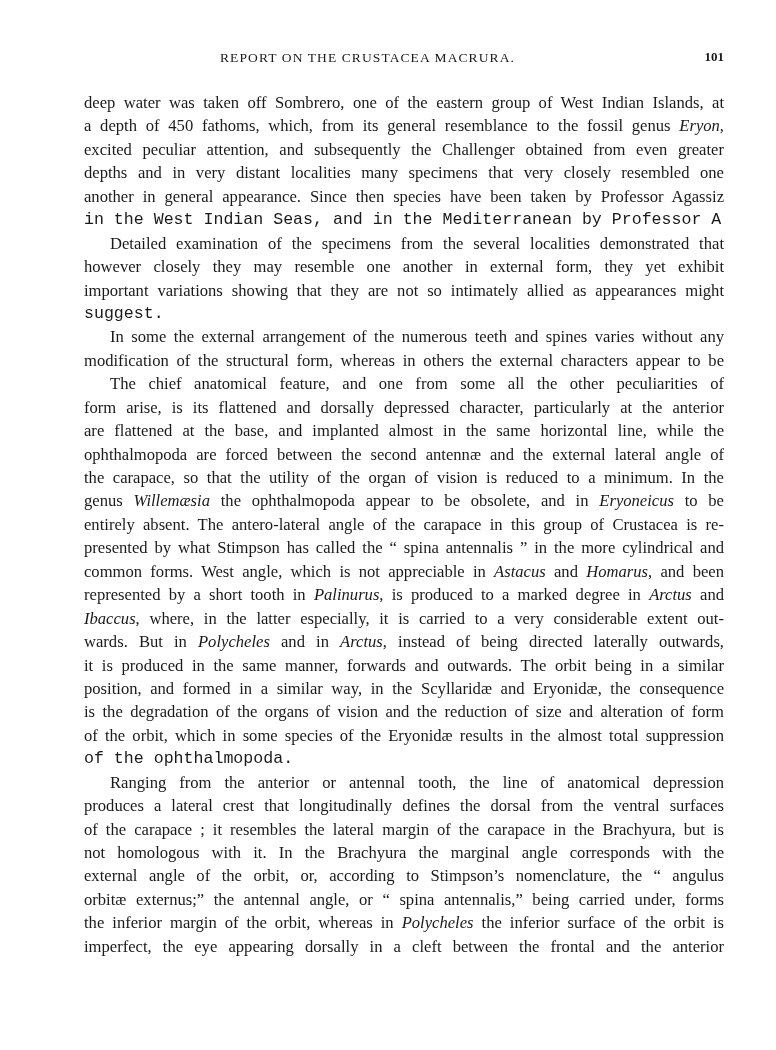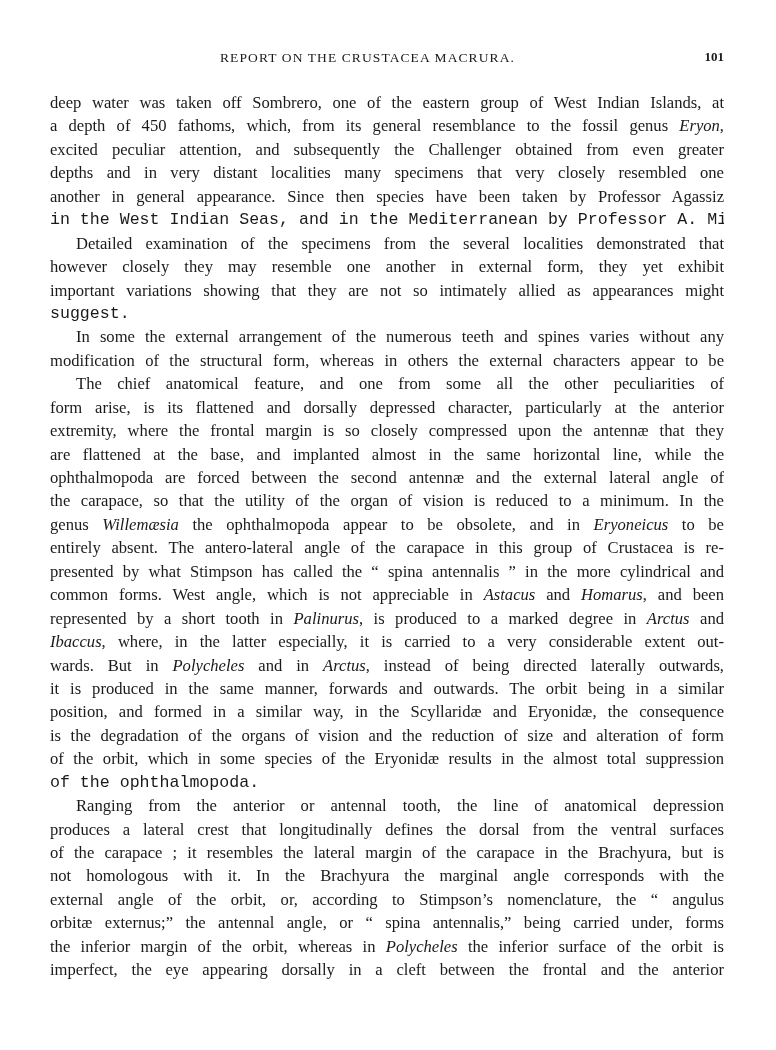--- a/index.html
+++ b/index.html
@@ -54,20 +54,21 @@
       font-size: 16.6px;
       line-height: 23.45px;
     }
     .line {
       display: block;
       height: 23.45px;
       white-space: nowrap;
       text-align: justify;
       text-align-last: justify;
       overflow: hidden;
+      margin-left: 34px;
     }
     .line.last {
       text-align-last: left;
       font-family: Liberation Mono, monospace;
     }
     .line.indent {
       padding-left: 26px;
     }
     .line span.it {
       font-style: italic;
@@ -96,21 +97,20 @@
         <span class="line"><span>important variations showing that they are not so intimately allied as appearances might</span></span>
         <span class="line last"><span>suggest.</span></span>
       </div>
       <div>
         <span class="line indent"><span>In some the external arrangement of the numerous teeth and spines varies without any</span></span>
         <span class="line"><span>modification of the structural form, whereas in others the external characters appear to be</span></span>
       </div>
       <div>
         <span class="line indent"><span>The chief anatomical feature, and one from some all the other peculiarities of</span></span>
         <span class="line"><span>form arise, is its flattened and dorsally depressed character, particularly at the anterior</span></span>
-        <span class="line"><span>extremity, where the frontal margin is so closely compressed upon the antennæ that they</span></span>
         <span class="line"><span>are flattened at the base, and implanted almost in the same horizontal line, while the</span></span>
         <span class="line"><span>ophthalmopoda are forced between the second antennæ and the external lateral angle of</span></span>
         <span class="line"><span>the carapace, so that the utility of the organ of vision is reduced to a minimum.  In the</span></span>
         <span class="line"><span>genus </span><span class="it">Willemæsia</span><span> the ophthalmopoda appear to be obsolete, and in </span><span class="it">Eryoneicus</span><span> to be</span></span>
         <span class="line"><span>entirely absent.  The antero-lateral angle of the carapace in this group of Crustacea is re-</span></span>
         <span class="line"><span>presented by what Stimpson has called the “ spina antennalis ” in the more cylindrical and</span></span>
         <span class="line"><span>common forms.  West angle, which is not appreciable in </span><span class="it">Astacus</span><span> and </span><span class="it">Homarus</span><span>, and been</span></span>
         <span class="line"><span>represented by a short tooth in </span><span class="it">Palinurus</span><span>, is produced to a marked degree in </span><span class="it">Arctus</span><span> and</span></span>
         <span class="line"><span class="it">Ibaccus</span><span>, where, in the latter especially, it is carried to a very considerable extent out-</span></span>
         <span class="line"><span>wards.  But in </span><span class="it">Polycheles</span><span> and in </span><span class="it">Arctus</span><span>, instead of being directed laterally outwards,</span></span>

